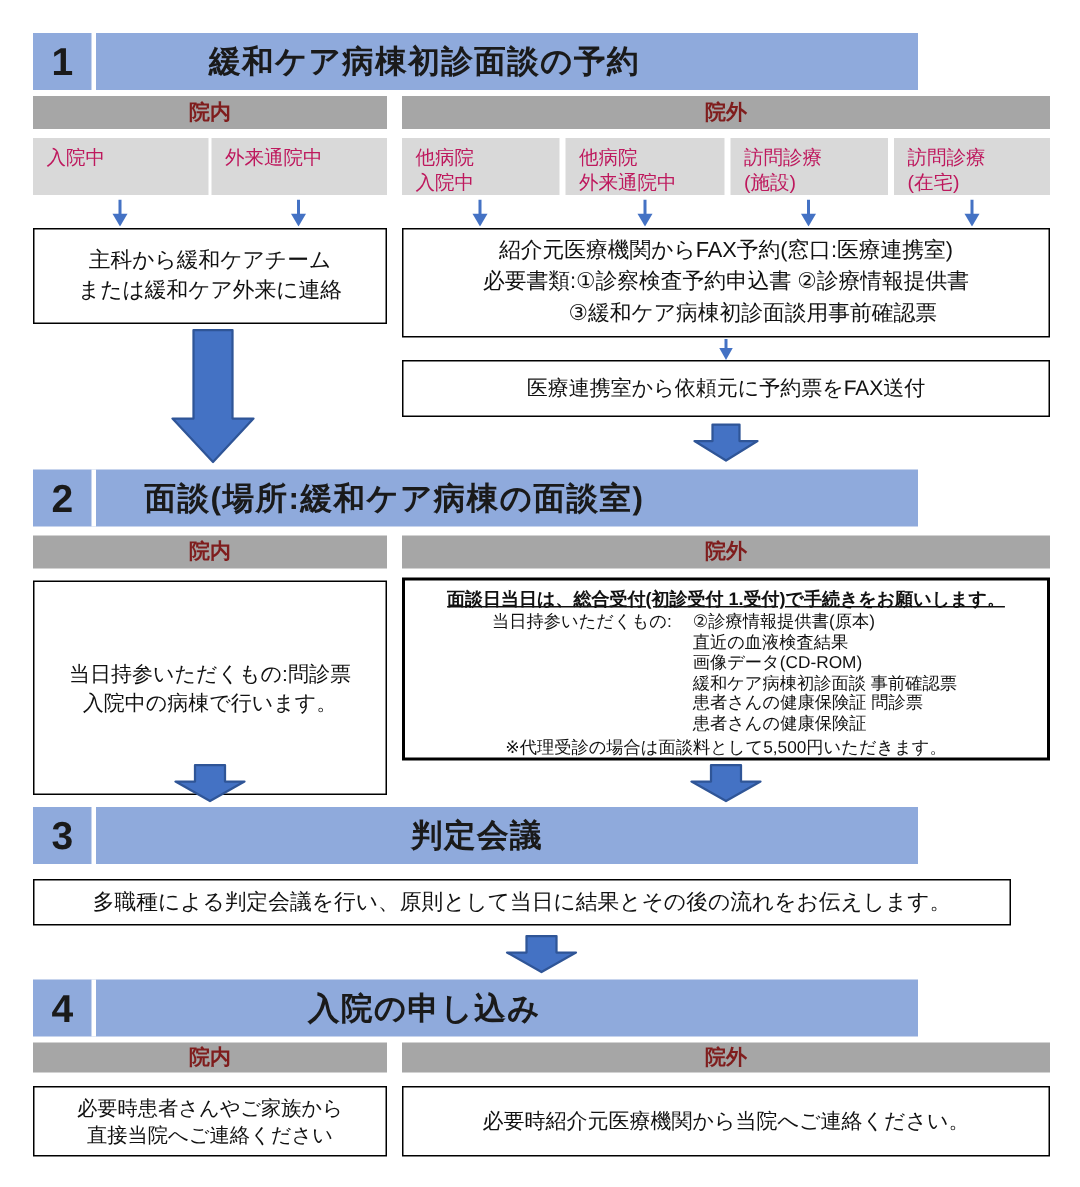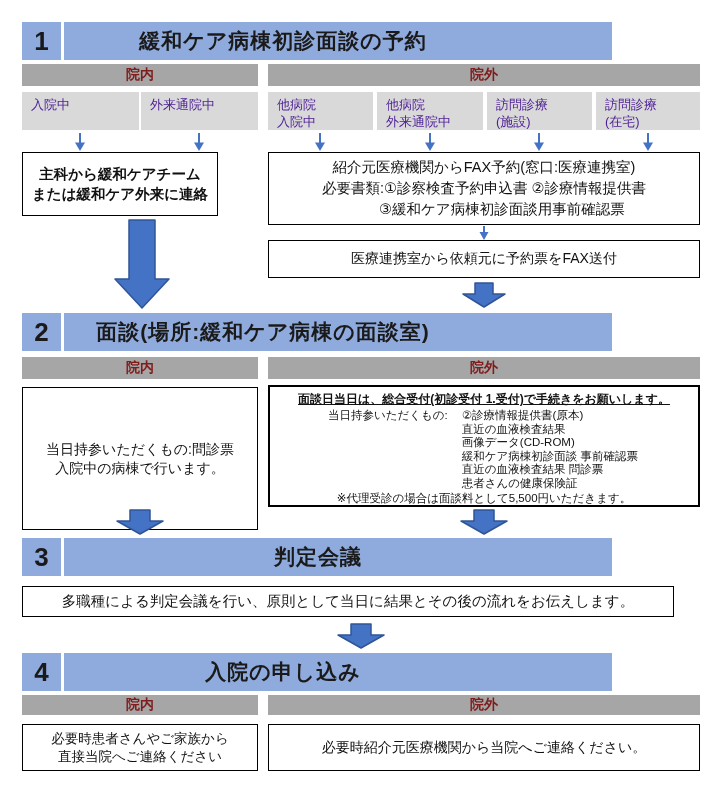--- a/index.html
+++ b/index.html
@@ -27,21 +27,21 @@
   
   .ghdr {
     position:absolute; height:22px; background:#A6A6A6;
     display:flex; align-items:center; justify-content:center;
     font-size:14px; font-weight:bold; color:#7f1d1d;
   }
 
   
   .cell {
     position:absolute; top:92px; height:38px; background:#D9D9D9;
-    font-size:13px; line-height:17px; color:#4c1d95;
+    font-size:13px; line-height:17px; color:#be185d;
     padding:4px 4px 0 9px;
   }
 
   
   .box {
     position:absolute; background:#fff; border:1.5px solid #000;
   }
   .flexc { display:flex; flex-direction:column; align-items:center; justify-content:center; text-align:center; }
 
   .s1-left  { font-size:14.5px; line-height:20px; }
@@ -121,21 +121,21 @@
     </svg>
   <svg class="arrow" style="left:533px;top:133px;" width="12" height="18">
       <line x1="6" y1="0" x2="6" y2="10.5" stroke="#4472C4" stroke-width="2"></line>
       <polygon points="1,9.5 11,9.5 6,18" fill="#4472C4"></polygon>
     </svg>
   <svg class="arrow" style="left:642px;top:133px;" width="12" height="18">
       <line x1="6" y1="0" x2="6" y2="10.5" stroke="#4472C4" stroke-width="2"></line>
       <polygon points="1,9.5 11,9.5 6,18" fill="#4472C4"></polygon>
     </svg>
 
-  <div class="box flexc s1-left" style="left:22px;top:152px;width:196px;height:64px;font-weight:bold;">
+  <div class="box flexc s1-left" style="left:22px;top:152px;width:236px;height:64px;">
     <div>主科から緩和ケアチーム</div>
     <div>または緩和ケア外来に連絡</div>
   </div>
   <div class="box s1-right" style="left:268px;top:152px;width:432px;height:73px;">
     <div class="c">紹介元医療機関からFAX予約(窓口:医療連携室)</div>
     <div class="c">必要書類:①診察検査予約申込書 ②診療情報提供書</div>
     <div class="l3">③緩和ケア病棟初診面談用事前確認票</div>
   </div>
 
   <svg class="arrow" style="left:478px;top:226px;" width="12" height="14">
@@ -172,21 +172,21 @@
 
   <div class="box s2-right" style="left:268px;top:385px;width:432px;height:122px;">
     <div class="s2hdr">面談日当日は、総合受付(初診受付 1.受付)で手続きをお願いします。</div>
     <div class="s2row">
       <div class="s2label">当日持参いただくもの:</div>
       <div class="s2items">
         <div>②診療情報提供書(原本)</div>
         <div>直近の血液検査結果</div>
         <div>画像データ(CD-ROM)</div>
         <div>緩和ケア病棟初診面談 事前確認票</div>
-        <div>直近の血液検査結果 問診票</div>
+        <div>患者さんの健康保険証 問診票</div>
         <div>患者さんの健康保険証</div>
       </div>
     </div>
     <div class="s2note">※代理受診の場合は面談料として5,500円いただきます。</div>
   </div>
 
   <svg class="arrow" style="left:116px;top:509px;" width="49" height="27">
     <polygon points="14,1 34,1 34,12 47,12 24,25 1,12 14,12" fill="#4472C4" stroke="#2F5597" stroke-width="1.5" stroke-linejoin="round"></polygon>
   </svg>
   <svg class="arrow" style="left:460px;top:509px;" width="49" height="27">

